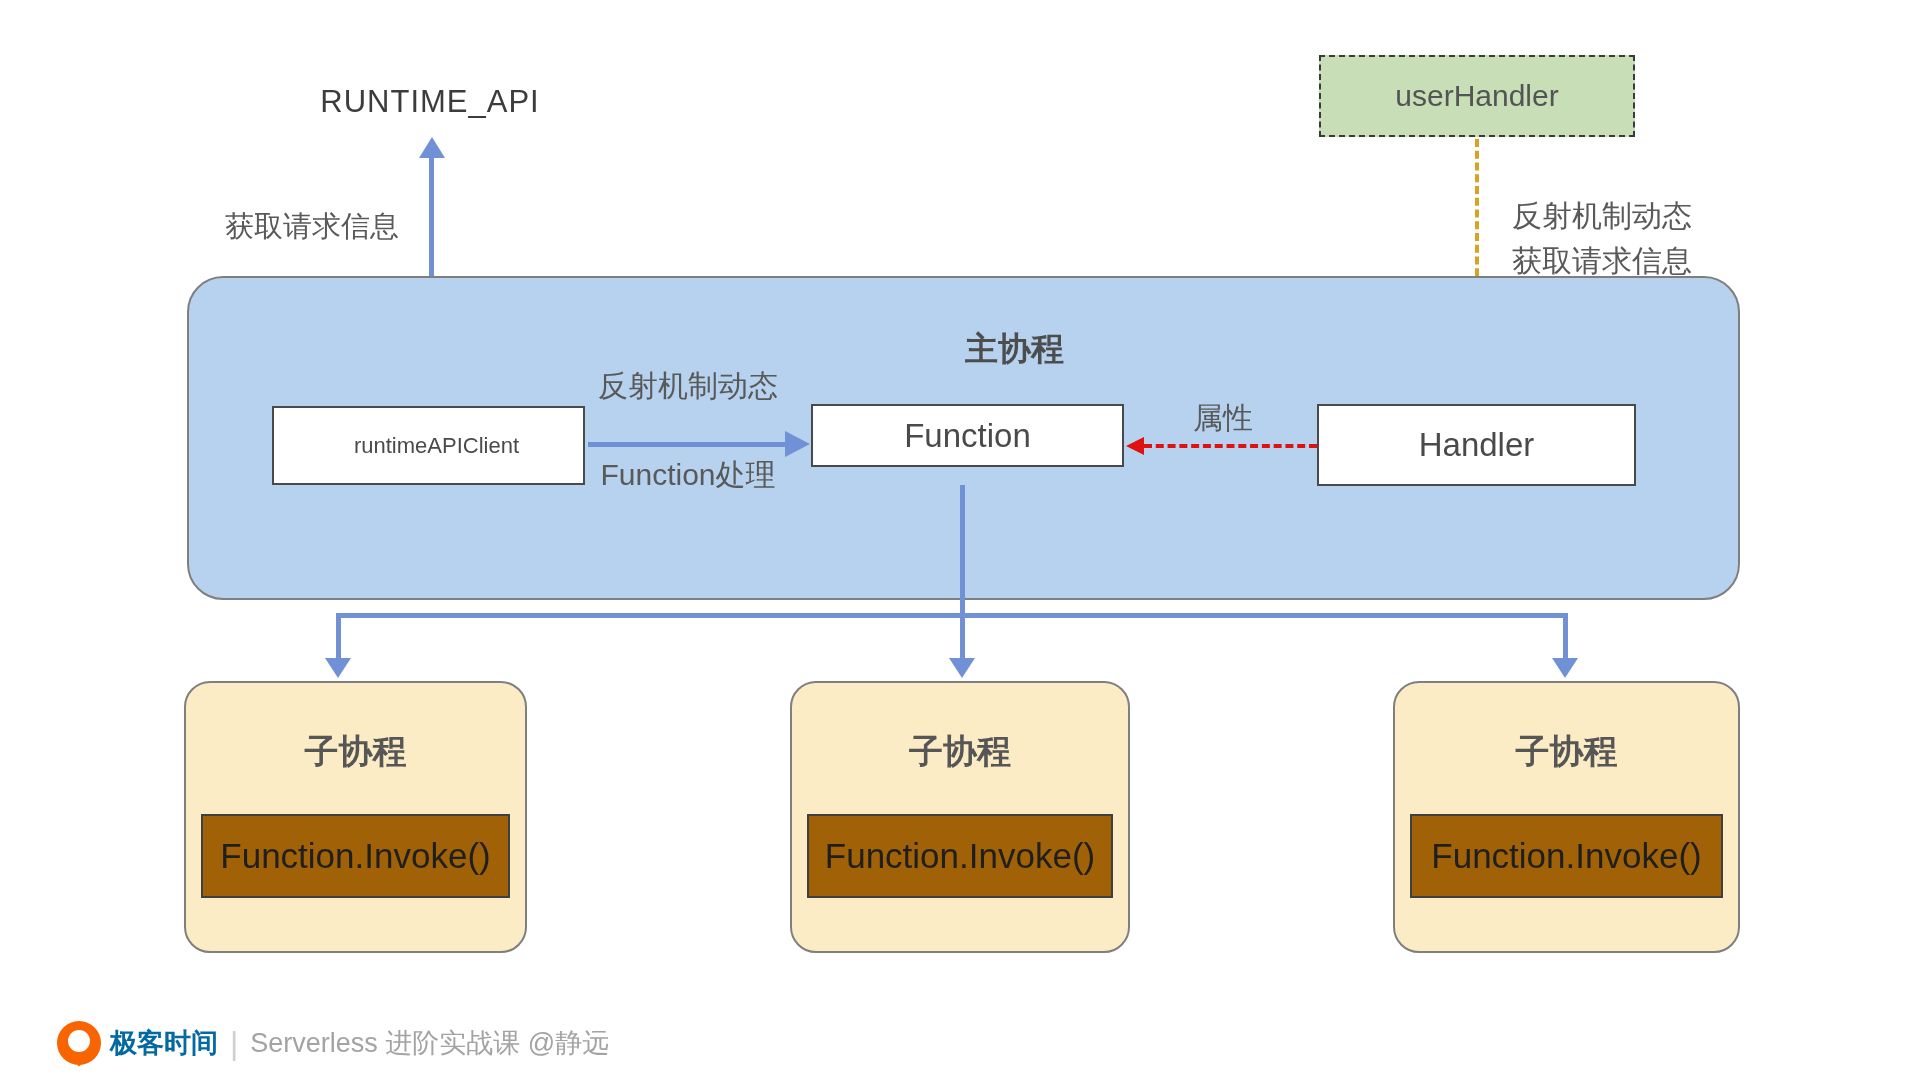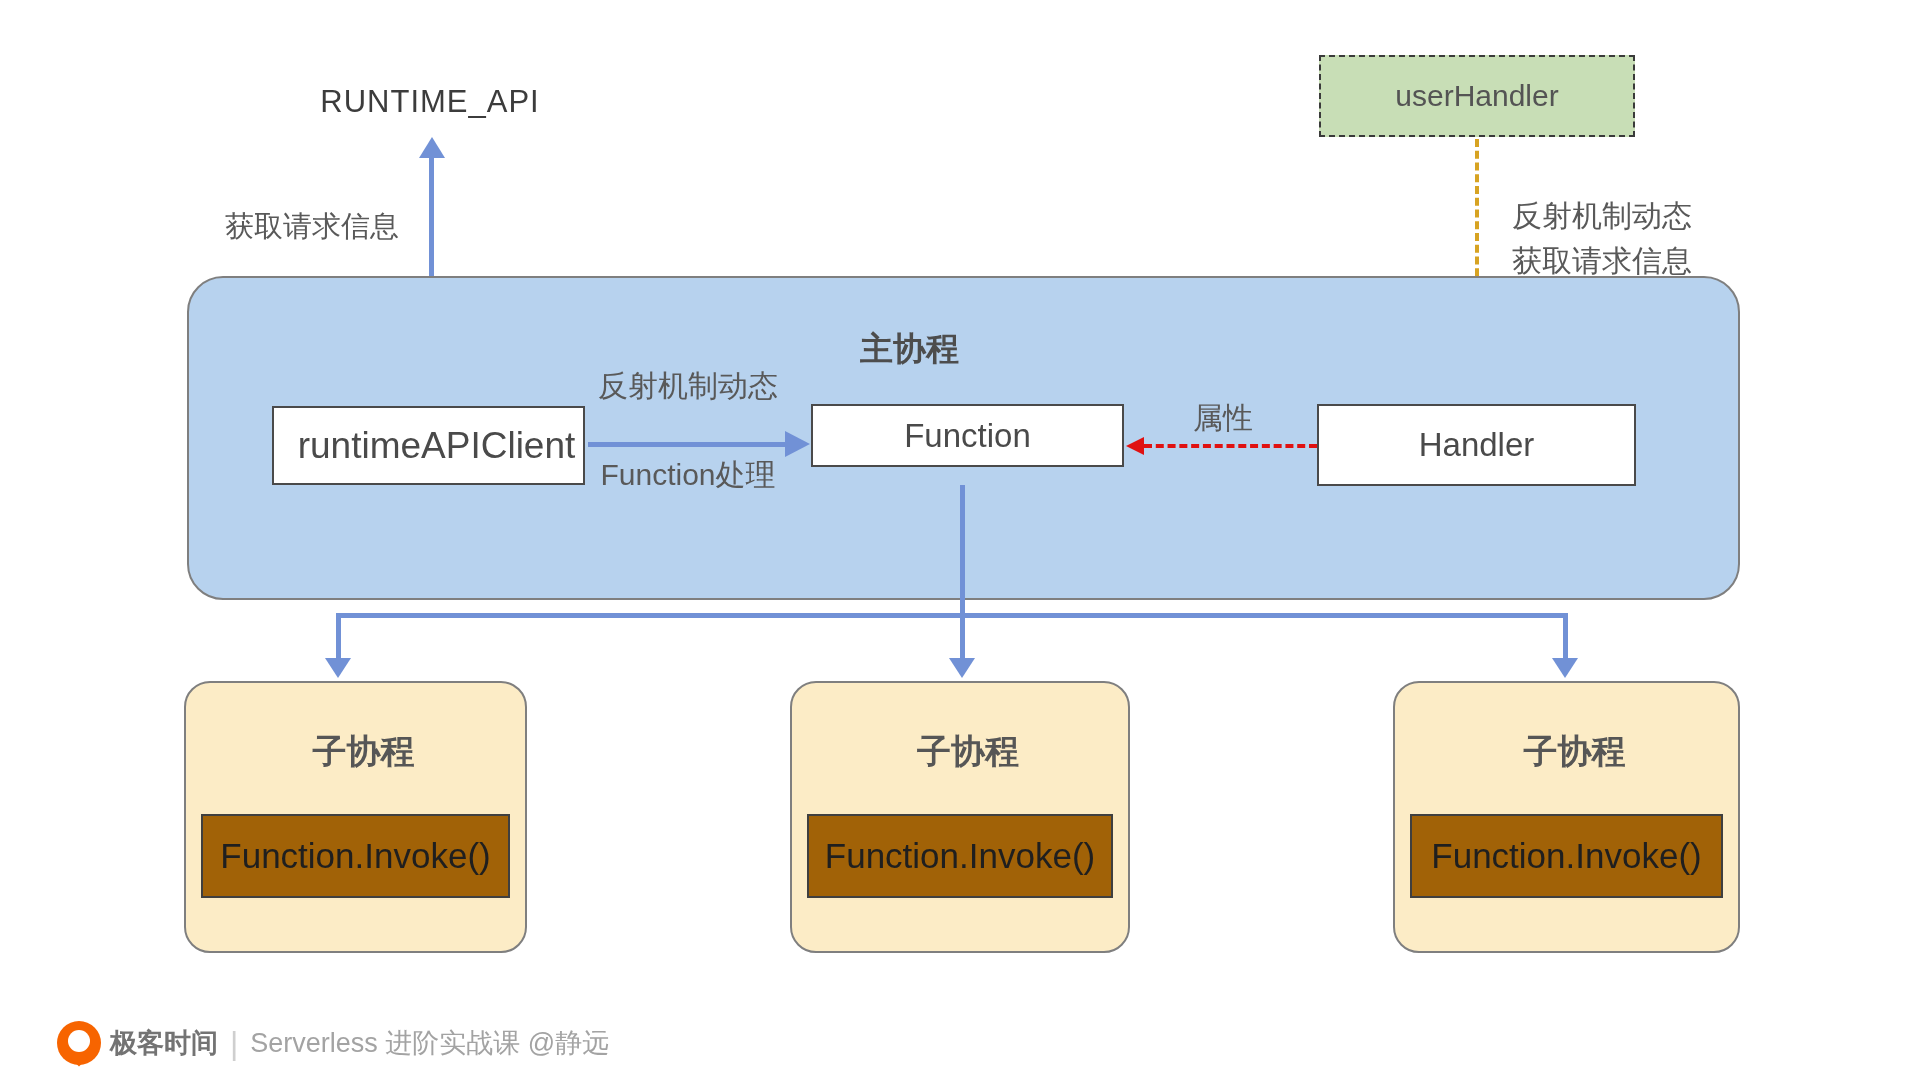--- a/index.html
+++ b/index.html
@@ -14,25 +14,25 @@
 
   
   .runtime-api{left:280px;top:84px;width:300px;font-size:31px;font-weight:500;
     letter-spacing:1px;color:#3c3c3c;text-align:center;}
   .get-request{left:225px;top:207px;font-size:29px;}
 
   
   .main-box{left:187px;top:276px;width:1553px;height:324px;background:#b7d2ee;
     border:2px solid #7f7f7f;border-radius:36px;box-sizing:border-box;}
   .main-title{left:860px;top:327px;width:204px;font-size:33px;font-weight:bold;
-    color:#4d4d4d;text-align:left;}
+    color:#4d4d4d;text-align:right;}
 
   .node{background:#ffffff;border:2px solid #4a4a4a;box-sizing:border-box;
     display:flex;align-items:center;justify-content:center;color:#4a4a4a;}
-  .node-runtime{left:272px;top:406px;width:313px;height:79px;font-size:37px;padding-left:16px;}
+  .node-runtime{left:272px;top:406px;width:313px;height:79px;font-size:22px;padding-left:16px;}
   .node-function{left:811px;top:404px;width:313px;height:63px;font-size:33px;}
   .node-handler{left:1317px;top:404px;width:319px;height:82px;font-size:33px;}
 
   
   .user-handler{left:1319px;top:55px;width:316px;height:82px;background:#c8deb6;
     border:2px dashed #3a3a3a;box-sizing:border-box;display:flex;align-items:center;
     justify-content:center;font-size:30px;color:#545454;}
 
   
   .b-line{background:#7191d6;}
@@ -69,36 +69,36 @@
   .gold-head{left:1466px;top:382px;width:0;height:0;border-left:11px solid transparent;
     border-right:11px solid transparent;border-top:19px solid #d7a322;}
 
   
   .sub-box{top:681px;height:272px;background:#fcecc6;border:2px solid #7f7f7f;
     border-radius:26px;box-sizing:border-box;}
   .sub-l{left:184px;width:343px;}
   .sub-m{left:790px;width:340px;}
   .sub-r{left:1393px;width:347px;}
   .sub-title{position:absolute;top:46px;left:0;width:100%;text-align:center;
-    font-size:34px;font-weight:bold;color:#565656;padding-left:8px;}
+    font-size:34px;font-weight:bold;color:#565656;}
   .invoke-box{position:absolute;left:15px;right:15px;top:131px;height:84px;
     background:#a16207;border:2px solid #3f3f3f;box-sizing:border-box;
     display:flex;align-items:center;justify-content:center;}
   .invoke-box span{font-size:35px;color:#1f1f1f;white-space:nowrap;}
 
   
   .footer{left:57px;top:1019px;display:flex;align-items:center;height:48px;}
   .logo{position:relative;width:44px;height:44px;flex:0 0 auto;}
   .logo-circle{position:absolute;left:0;top:0;width:44px;height:44px;
     background:#f76400;border-radius:50%;}
   .logo-hole{position:absolute;left:11px;top:9px;width:22px;height:22px;
     background:#ffffff;border-radius:50%;}
   .logo-tail{position:absolute;left:16px;top:31px;width:12px;height:12px;
     background:#f76400;transform:rotate(45deg);}
-  .brand{margin-left:9px;font-size:27px;font-weight:bold;color:#737373;white-space:nowrap;}
+  .brand{margin-left:9px;font-size:27px;font-weight:bold;color:#0369a1;white-space:nowrap;}
   .foot-sep{margin:0 12px;font-size:32px;font-weight:200;color:#cfcfcf;}
   .course{font-size:27px;color:#a3a3a3;white-space:nowrap;}
 </style>
 </head>
 <body>
 
 <div class="abs runtime-api">RUNTIME_API</div>
 <div class="abs b-line up-line"></div>
 <div class="abs up-head"></div>
 <div class="abs lbl get-request">获取请求信息</div>

